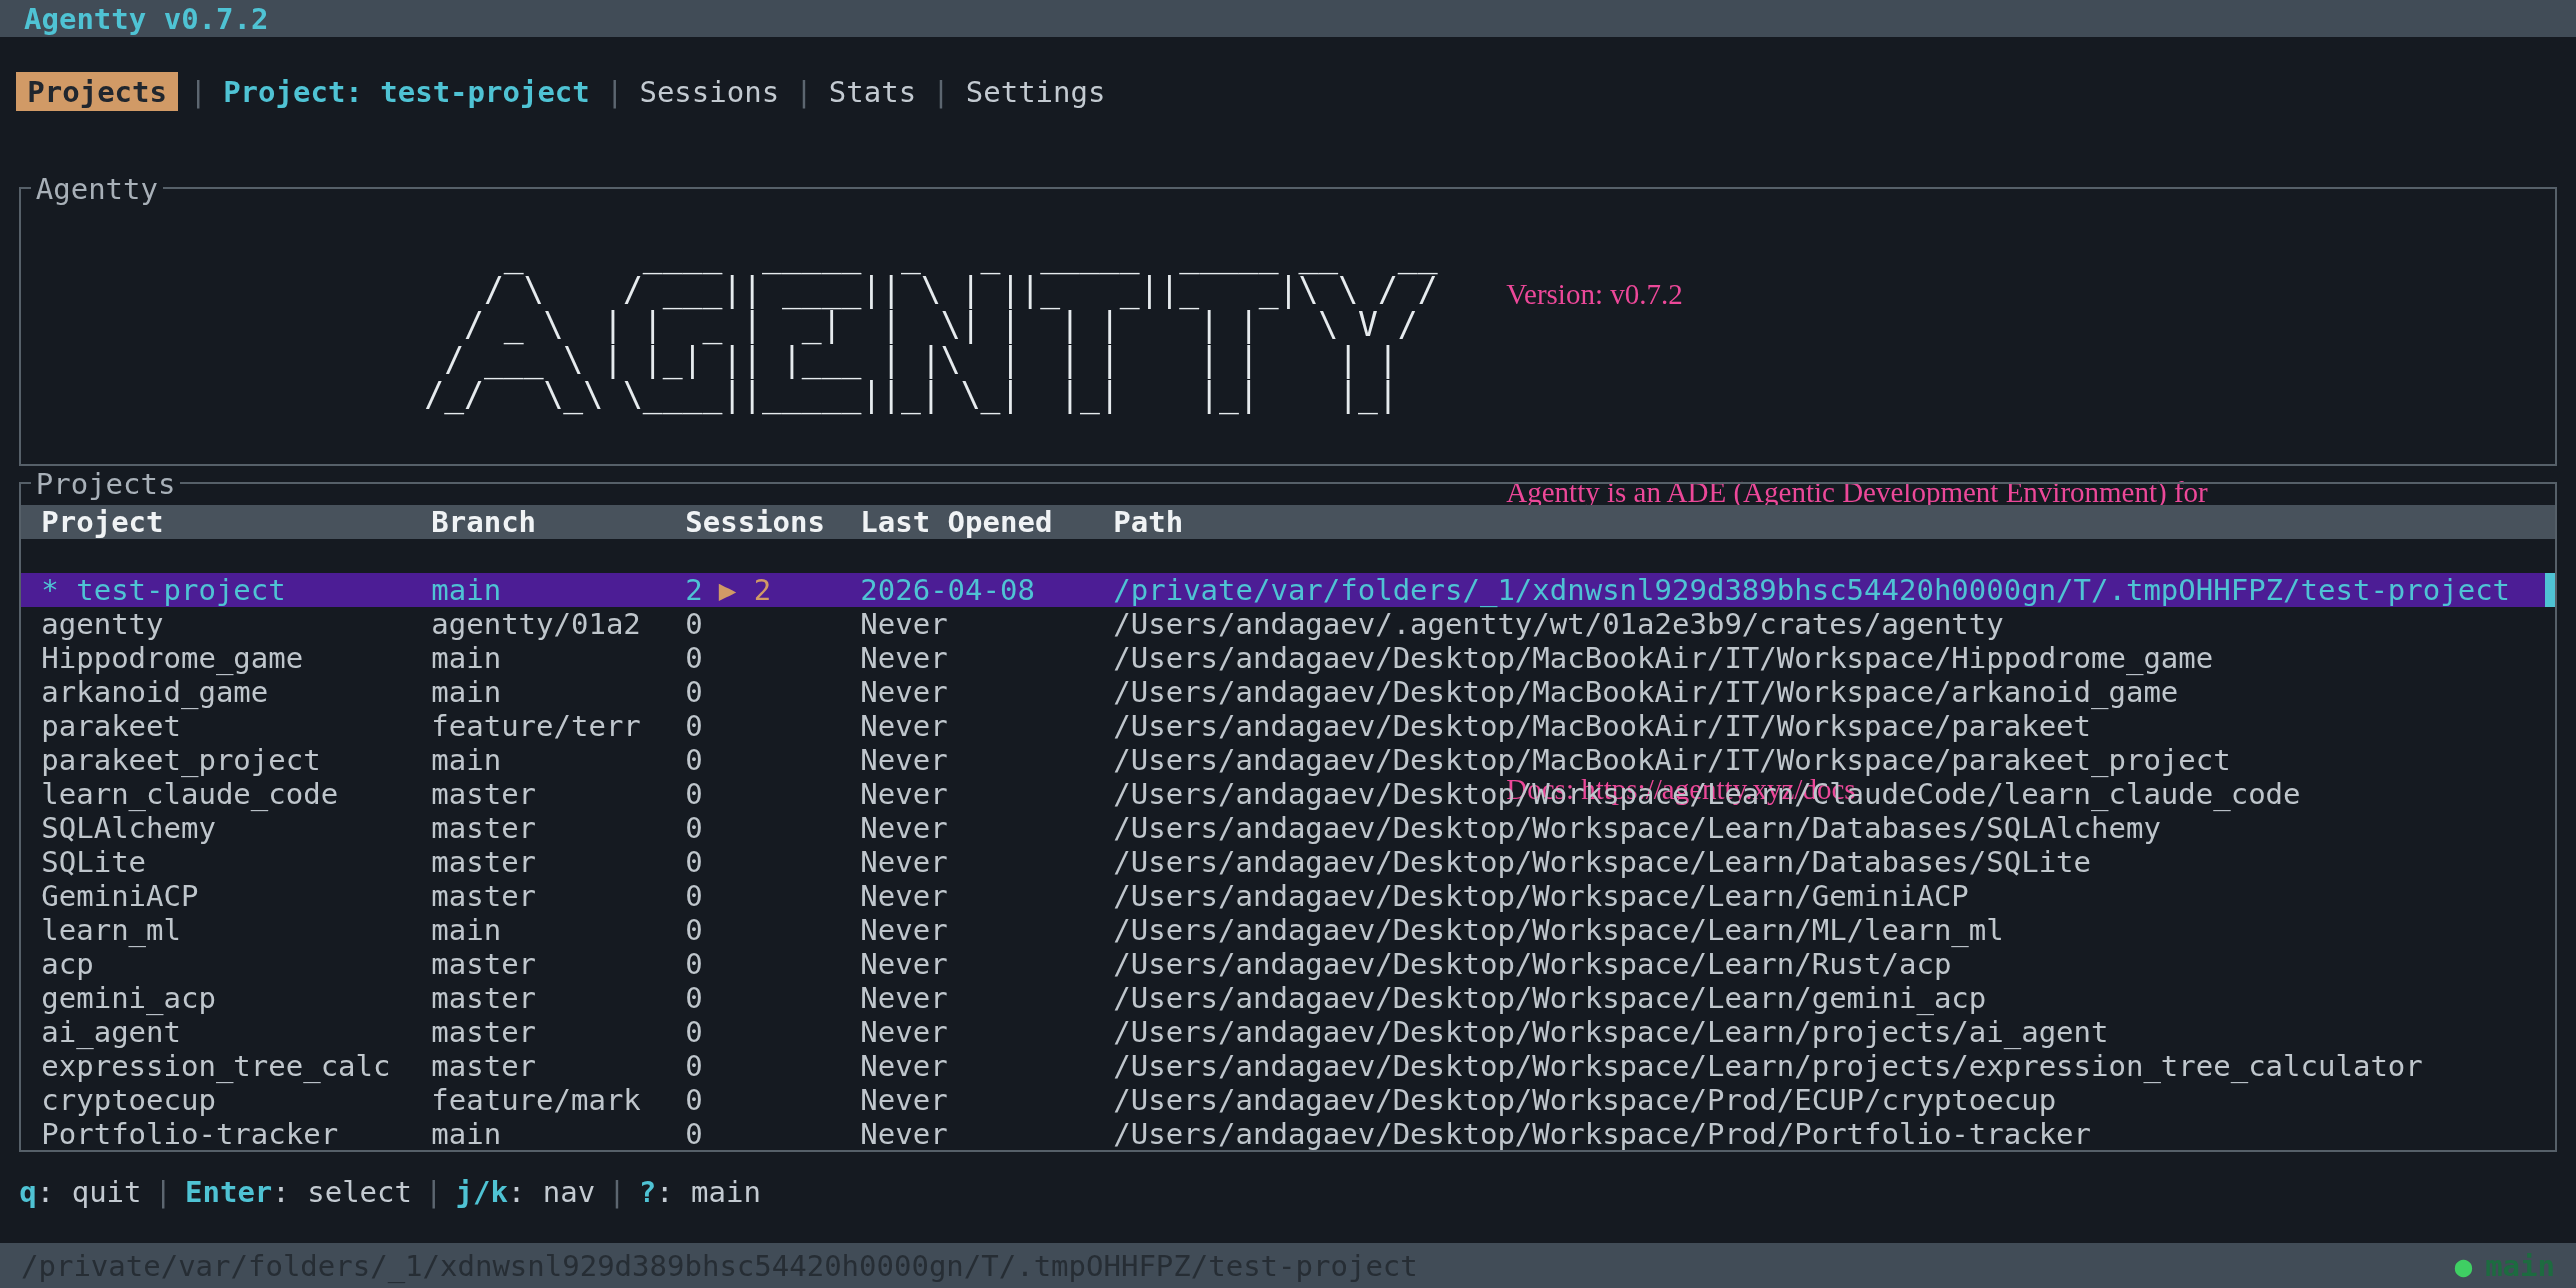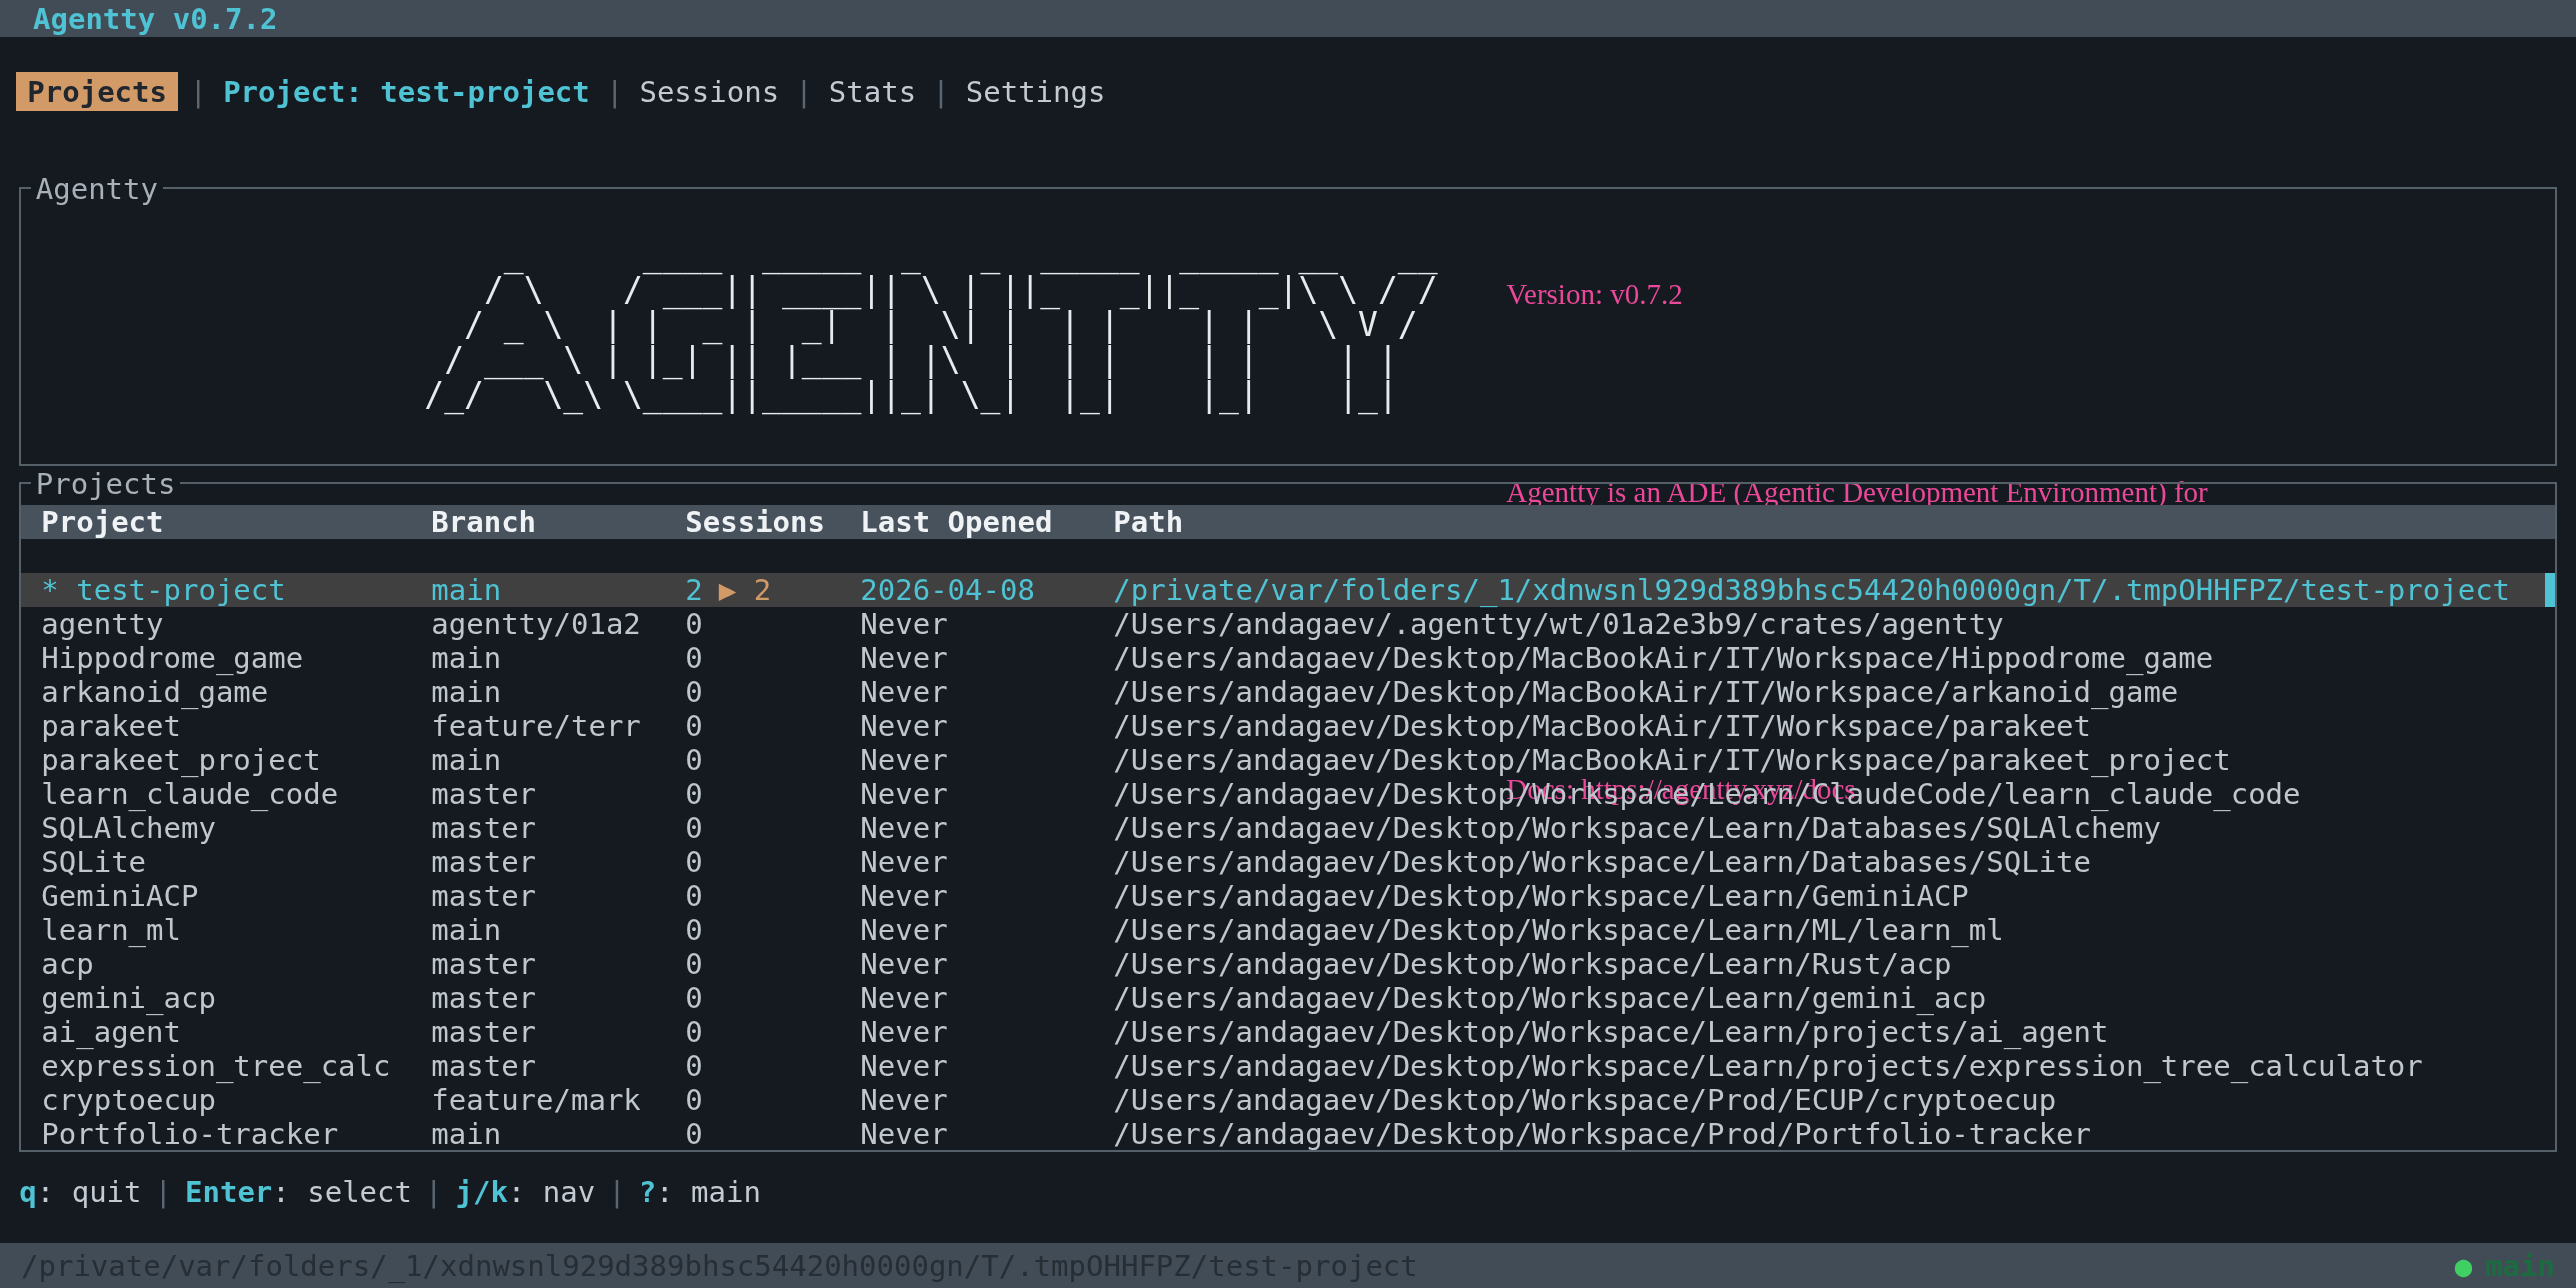--- a/index.html
+++ b/index.html
@@ -7,21 +7,21 @@
   body {
     width:2576px; height:1288px;
     font-family:"DejaVu Sans Mono", monospace;
     font-size:29px; color:#bfc6cc; overflow:hidden;
   }
   .screen { position:relative; width:2576px; height:1288px; overflow:hidden; }
 
   
   .titlebar {
     height:37px; background:#414c57; display:flex; align-items:center;
-    padding-left:33px; color:#4fc3d4; font-weight:bold;
+    padding-left:24px; color:#4fc3d4; font-weight:bold;
   }
 
   
   .tabbar { margin-top:35px; height:39px; display:flex; align-items:center; padding-left:16px; white-space:pre; }
   .tab { color:#c3cad1; padding:2.4px 4.8px; }
   .tab.active { background:#d19a66; color:#20262e; font-weight:bold; padding:2.4px 11.3px; }
   .tab.accent { color:#4fc3d4; font-weight:bold; }
   .tab-sep { color:#5c6670; padding:0 11.3px; }
 
   
@@ -43,21 +43,21 @@
   .about-desc { margin-top:33px; }
   .about-docs { margin-top:33px; }
 
   
   .thead, .trow {
     display:grid; grid-template-columns:390px 254px 175px 253px 1fr;
     height:34px; align-items:center; padding-left:20px; white-space:pre;
   }
   .thead { background:#48525c; color:#f0f3f5; font-weight:bold; }
   .tspacer { height:34px; }
-  .trow.selected { background:#404040; color:#4fc3d4; }
+  .trow.selected { background:#4c1d95; color:#4fc3d4; }
   .sess-active { color:#d19a66; margin-left:16px; }
   .cell { overflow:visible; }
   .scroll-thumb {
     position:absolute; right:0; top:89px; width:9.7px; height:34px; background:#4fc3d4;
   }
 
   
   .helpbar { margin-top:22.5px; height:35px; display:flex; align-items:center; padding-left:19.3px; white-space:pre; color:#c3cad1; }
   .help-key { color:#4fc3d4; font-weight:bold; }
   .help-sep { color:#5c6670; padding:0 13px; }

